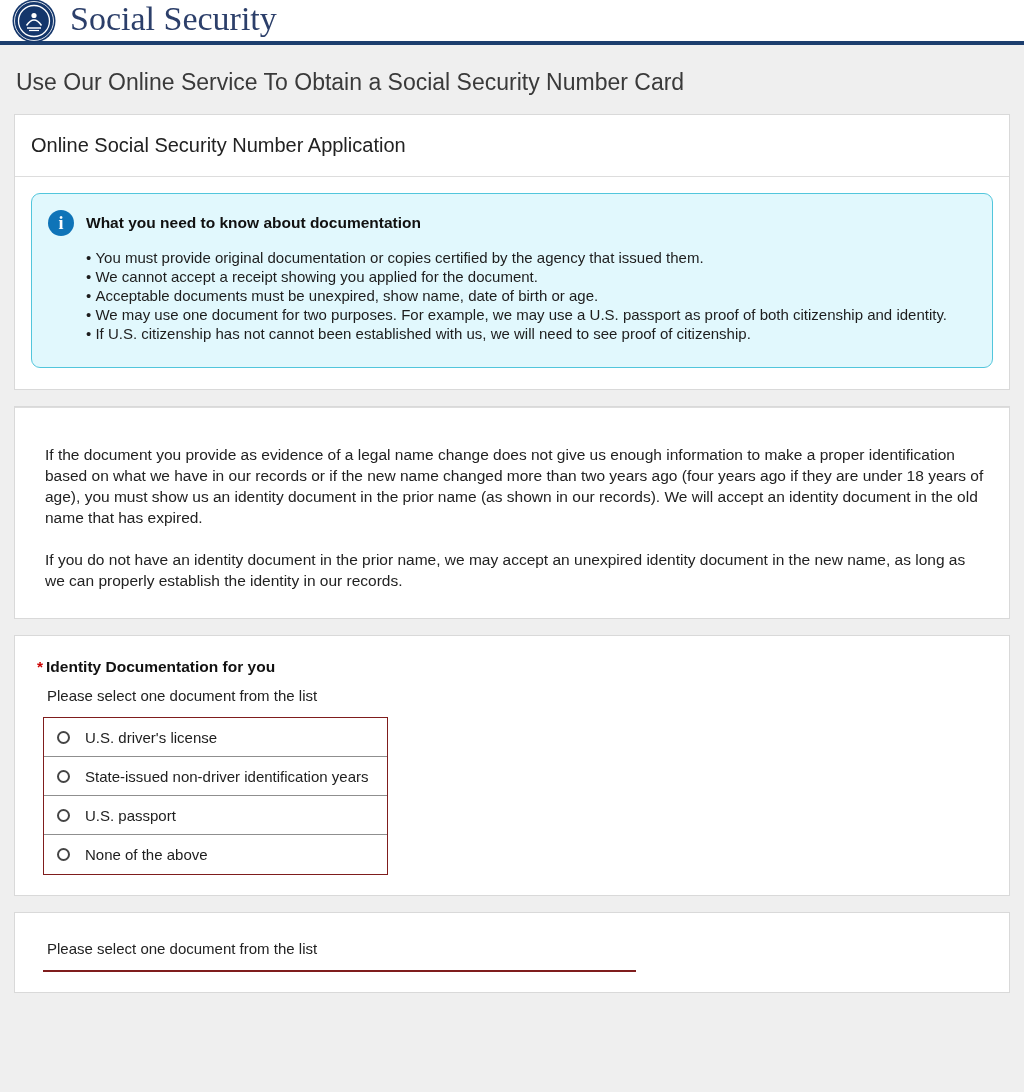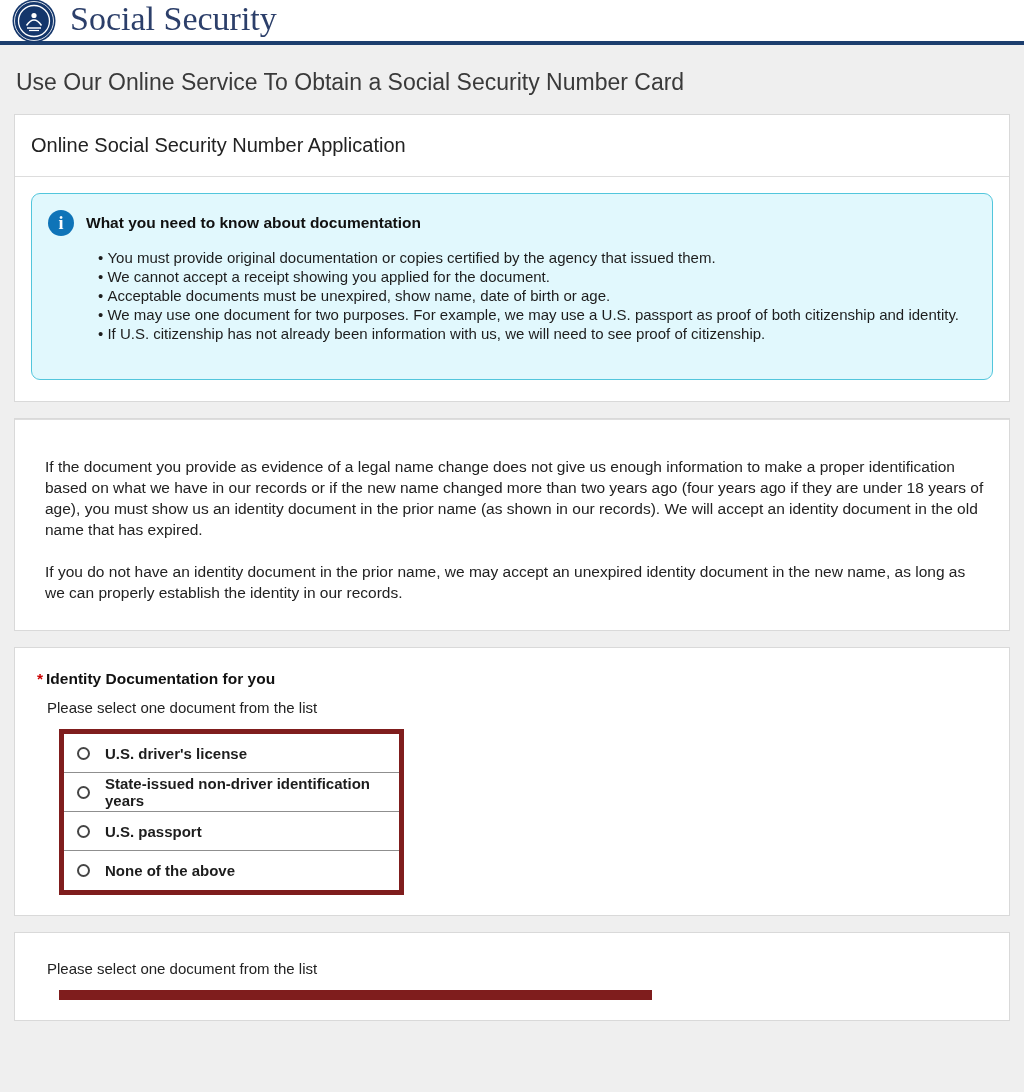--- a/index.html
+++ b/index.html
@@ -64,38 +64,38 @@
     background: #0f74b8;
     color: #fff;
     font-weight: bold;
     font-size: 18px;
     font-family: "Liberation Serif", serif;
     display: flex; align-items: center; justify-content: center;
     position: absolute; left: 16px; top: 16px;
   }
   .info-content { margin-left: 38px; }
   .info-title { font-weight: bold; font-size: 15.5px; margin: 5px 0 16px 0; color: #111; }
-  ul.bullets { list-style: none; margin: 12px; padding: 0; font-size: 15px; line-height: 19px; color: #1d1d1d; }
+  ul.bullets { list-style: none; margin: 0; padding: 0; font-size: 15px; line-height: 19px; color: #1d1d1d; }
   ul.bullets li::before { content: "\2022\00a0"; }
 
   
   .doc-head { padding: 20px 16px 10px 16px; }
   .doc-title { margin: 0 0 2px 13px; font-weight: 400; font-size: 22px; color: #222; }
   .required-note { font-size: 13px; color: #222; margin-left: 6px; }
   .req { color: #c00; font-weight: bold; margin-right: 3px; }
   .paragraphs { padding: 24px 20px 27px 30px; font-size: 15.5px; line-height: 21px; }
   .paragraphs p { margin: 12px 0 21px 0; }
   .paragraphs p:last-child { margin-bottom: 0; }
 
   
   .form-section { padding: 16px 16px 20px 16px; }
   .section-title { font-weight: bold; font-size: 15.5px; margin: 6px 0 2px 6px; color: #111; }
   .instruction { font-size: 15px; margin: 11px 0 13px 16px; }
 
-  .option-list { border: 5px solid #7f1d1d; width: 345px; margin-left: 28px; font-weight: bold; }
+  .option-list { border: 1px solid #7f1d1d; width: 345px; margin-left: 12px; }
   .option-list.wide { width: 593px; }
   .option-row {
     display: flex;
     align-items: center;
     height: 39px;
     border-bottom: 1px solid #8f8f8f;
     padding-left: 13px;
     gap: 15px;
     background: #fff;
     cursor: pointer;
@@ -144,21 +144,21 @@
 
             <li>You must provide original documentation or copies certified by the agency that issued them.</li>
 
 
             <li>We cannot accept a receipt showing you applied for the document.</li>
 
             <li>Acceptable documents must be unexpired, show name, date of birth or age.</li>
 
             <li>We may use one document for two purposes. For example, we may use a U.S. passport as proof of both citizenship and identity.</li>
 
-            <li>If U.S. citizenship has not already been information with us, we will need to see proof of citizenship.</li>
+            <li>If U.S. citizenship has not cannot been established with us, we will need to see proof of citizenship.</li>
           </ul>
       </div>
     </div>
   </section>
 
   <section class="card">
     <div class="divider"></div>
     <div class="paragraphs">
       <p>If the document you provide as evidence of a legal name change does not give us enough information to make a proper identification based on what we have in our records or if the new name changed more than two years ago (four years ago if they are under 18 years of age), you must show us an identity document in the prior name (as shown in our records). We will accept an identity document in the old name that has expired.</p>
       <p>If you do not have an identity document in the prior name, we may accept an unexpired identity document in the new name, as long as we can properly establish the identity in our records.</p>

